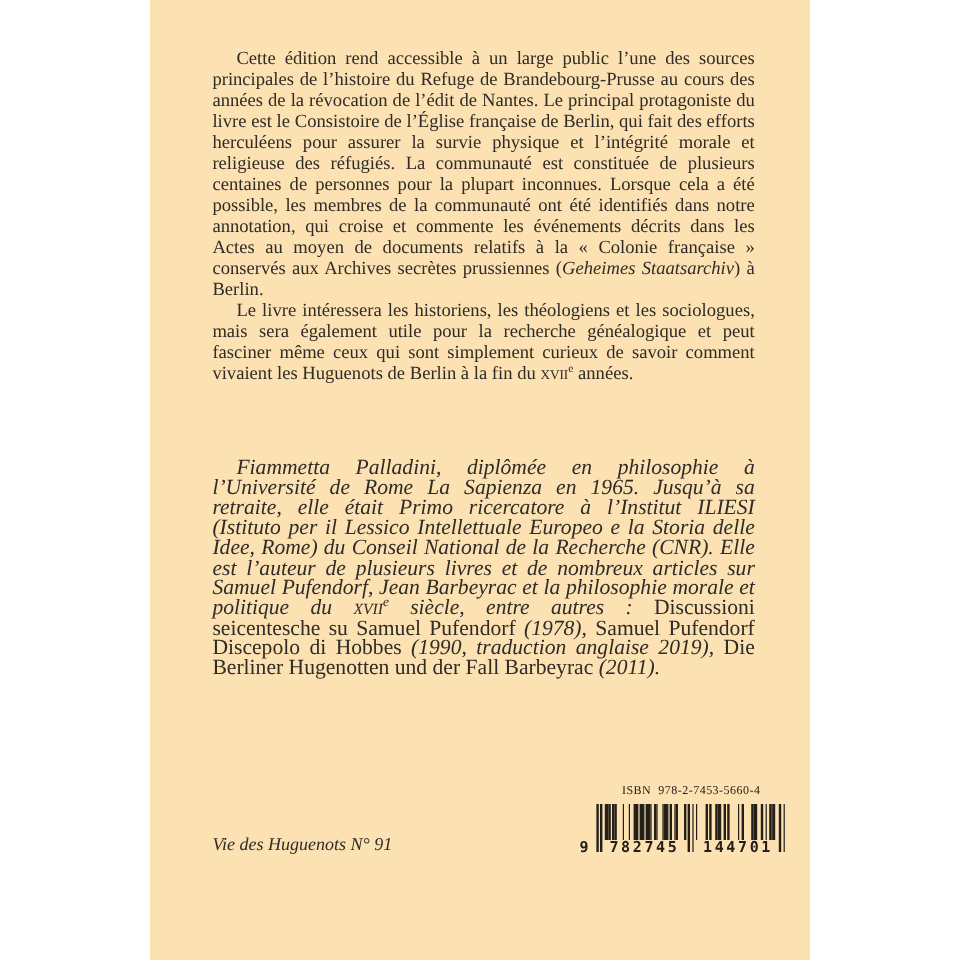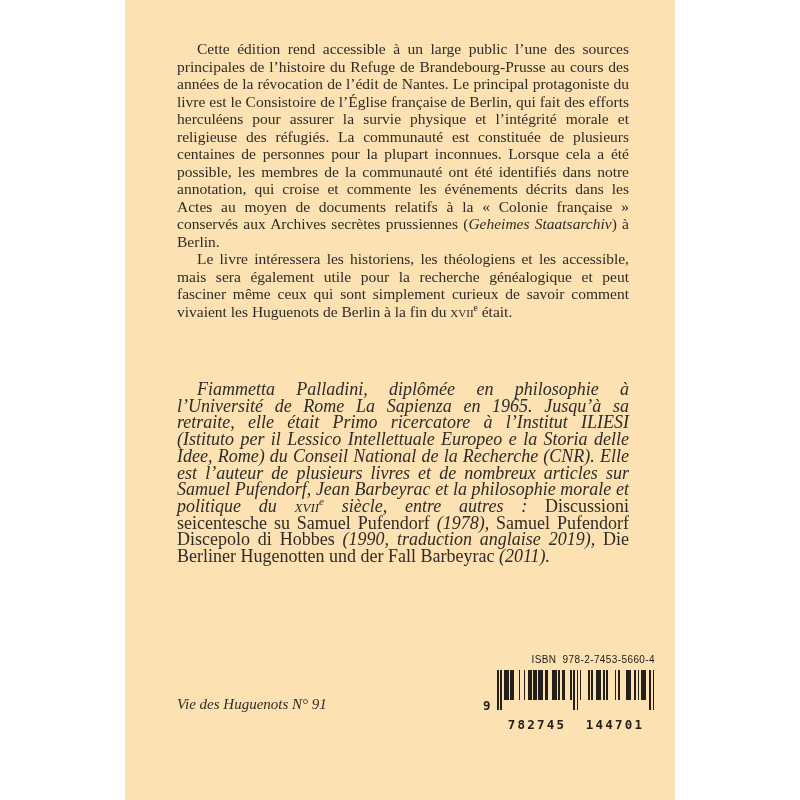--- a/index.html
+++ b/index.html
@@ -63,22 +63,22 @@
     white-space: nowrap;
   }
   .barcode {
     position: absolute;
     top: 654px; right: 20px;
     width: 158px; height: 62px;
   }
   .isbn {
     height: 12px;
     margin-bottom: 4px;
-    text-align: right;
-    font-family: Liberation Sans, sans-serif;
+    text-align: center;
+    font-family: Liberation Serif, serif;
     font-size: 10px;
     letter-spacing: 0.4px;
     word-spacing: 3px;
     color: var(--bar-ink);
     white-space: nowrap;
   }
   .bars {
     position: relative;
     height: 40px;
     white-space: nowrap;
@@ -94,33 +94,33 @@
   .digits {
     position: absolute;
     left: 0; top: 45px;
     width: 158px; height: 14px;
     font-family: "DejaVu Sans Mono", "Liberation Mono", monospace;
     font-size: 12.5px;
     font-weight: 600;
     color: var(--bar-ink);
   }
   .digits .d9 { position: absolute; left: -14px; top: -1px; }
-  .digits .grp { position: absolute; top: -1px; text-align: center; letter-spacing: 2.2px; margin-top: 19px; }
+  .digits .grp { position: absolute; top: -1px; text-align: center; letter-spacing: 2.2px; }
   .digits .g1 { left: 5px;  width: 70px; }
   .digits .g2 { left: 83px; width: 70px; }
 </style>
 </head>
 <body>
 
 <div class="page">
   <div class="cover">
 
     <div class="blurb">
       <p><span>Cette édition rend accessible à un large public l’une des sources principales de l’histoire du Refuge de Brandebourg-Prusse au cours des années de la révocation de l’édit de Nantes. Le principal protagoniste du livre est le Consistoire de l’Église française de Berlin, qui fait des efforts herculéens pour assurer la survie physique et l’intégrité morale et religieuse des réfugiés. La communauté est constituée de plusieurs centaines de personnes pour la plupart inconnues. Lorsque cela a été possible, les membres de la communauté ont été identifiés dans notre annotation, qui croise et commente les événements décrits dans les Actes au moyen de documents relatifs à la « Colonie française » conservés aux Archives secrètes prussiennes (</span><span class="italic">Geheimes Staatsarchiv</span><span>) à Berlin.</span></p>
-      <p><span>Le livre intéressera les historiens, les théologiens et les accessible, mais sera également utile pour la recherche généalogique et peut fasciner même ceux qui sont simplement curieux de savoir comment vivaient les Huguenots de Berlin à la fin du </span><span class="sc">xvii</span><span class="sup">e</span><span> était.</span></p>
+      <p><span>Le livre intéressera les historiens, les théologiens et les sociologues, mais sera également utile pour la recherche généalogique et peut fasciner même ceux qui sont simplement curieux de savoir comment vivaient les Huguenots de Berlin à la fin du </span><span class="sc">xvii</span><span class="sup">e</span><span> années.</span></p>
     </div>
 
     <div class="bio">
       <p><span>Fiammetta Palladini, diplômée en philosophie à l’Université de Rome La Sapienza en 1965. Jusqu’à sa retraite, elle était Primo ricercatore à l’Institut ILIESI (Istituto per il Lessico Intellettuale Europeo e la Storia delle Idee, Rome) du Conseil National de la Recherche (CNR). Elle est l’auteur de plusieurs livres et de nombreux articles sur Samuel Pufendorf, Jean Barbeyrac et la philosophie morale et politique du </span><span class="sc">xvii</span><span class="sup">e</span><span> siècle, entre autres : </span><span class="roman">Discussioni seicentesche su Samuel Pufendorf</span><span> (1978), </span><span class="roman">Samuel Pufendorf Discepolo di Hobbes</span><span> (1990, traduction anglaise 2019), </span><span class="roman">Die Berliner Hugenotten und der Fall Barbeyrac</span><span> (2011).</span></p>
     </div>
 
     <div class="series">Vie des Huguenots N° 91</div>
 
     <div class="barcode">
       <div class="isbn">ISBN 978-2-7453-5660-4</div>

